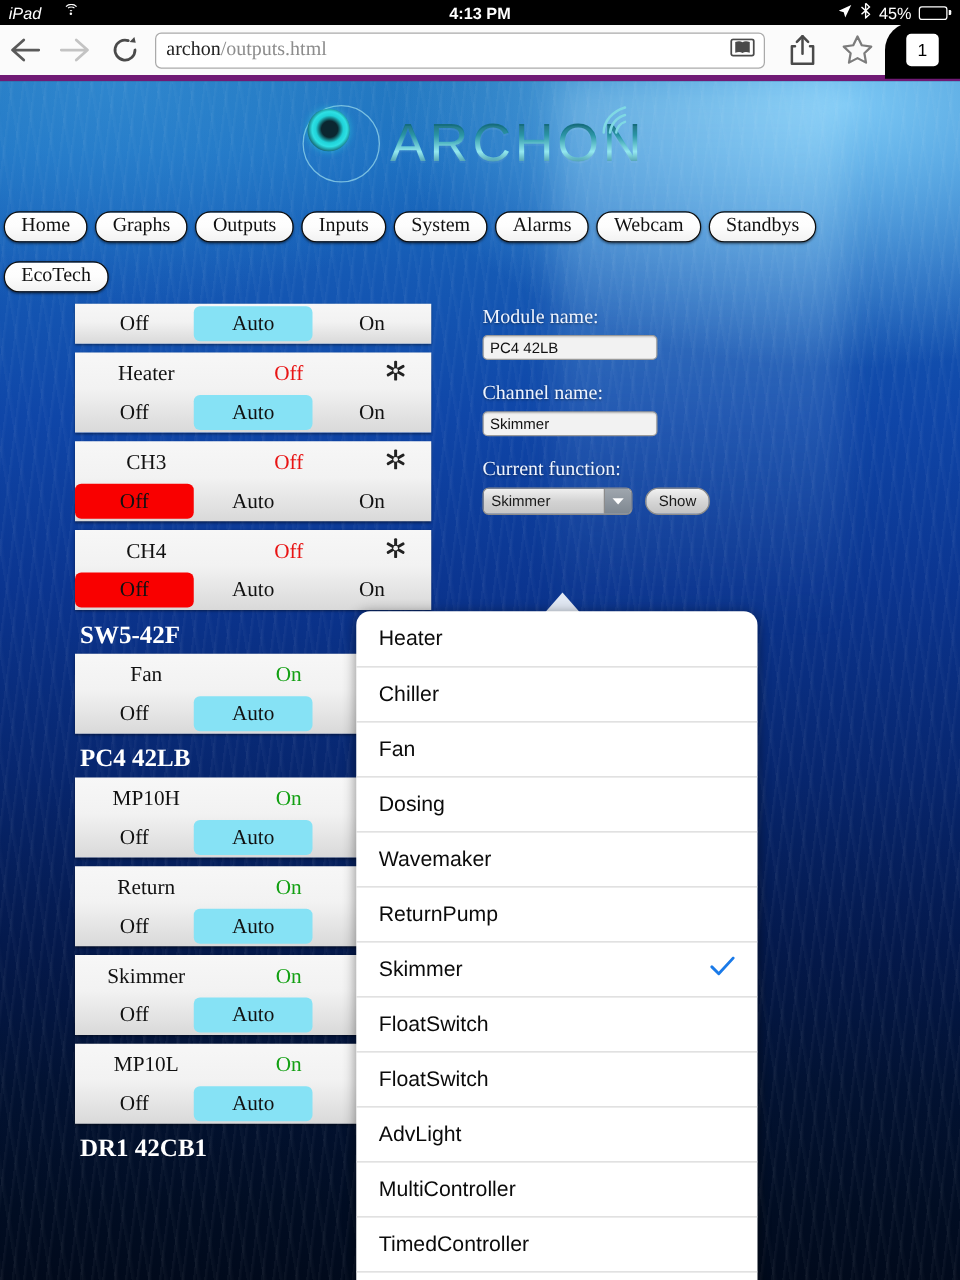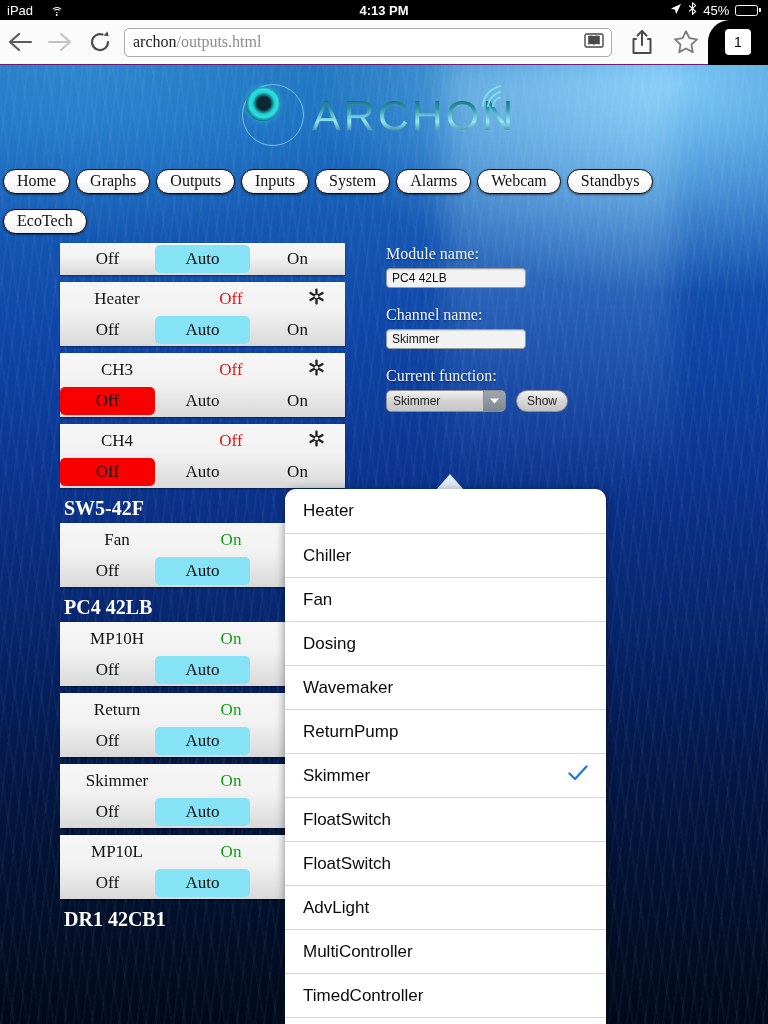--- a/index.html
+++ b/index.html
@@ -11,41 +11,41 @@
   }
 
   
   #status-bar {
     position: absolute; top: 0; left: 0;
     width: 768px; height: 20px;
     background: #000; color: #fff;
     font-size: 13px;
     display: flex; align-items: center;
   }
-  #status-left { position: absolute; left: 7px; display: flex; align-items: flex-end; gap: 17px; }
+  #status-left { position: absolute; left: 7px; display: flex; align-items: flex-start; gap: 17px; font-style: italic; }
   #status-center { position: absolute; left: 0; width: 768px; text-align: center; font-weight: bold; font-size: 13px; }
   #status-right { position: absolute; right: 7px; display: flex; align-items: center; gap: 6px; }
   .sb-text { font-size: 13px; letter-spacing: 0px; }
   .wifi-icon { display:inline-block; width: 13px; height: 11px; position: relative; }
   .wifi-icon i { position:absolute; border: 1.4px solid #fff; border-bottom-color: transparent; border-left-color: transparent; border-right-color: transparent; border-radius: 50%; left:50%; transform: translateX(-50%); }
   .wifi-icon i:nth-child(1){ width:13px; height:13px; top:0px; }
   .wifi-icon i:nth-child(2){ width:8px; height:8px; top:2.6px; }
   .wifi-icon i:nth-child(3){ width:3.4px; height:3.4px; top:5.4px; }
   .wifi-icon i:nth-child(4){ width:2.6px;height:2.6px; top:7.4px; background:#fff; border-radius:50%; border:none;}
   .battery { display:flex; align-items:center; }
   .batt-body { width: 23px; height: 11px; border: 1.3px solid #fff; border-radius: 2.5px; padding: 1.2px; }
   .batt-fill { height: 100%; background: #fff; border-radius: 1px; }
   .batt-cap { width: 1.8px; height: 4.5px; background: #fff; margin-left: 1px; border-radius: 0 1px 1px 0; }
 
   
   #browser-bar {
     position: absolute; top: 20px; left: 0;
     width: 768px; height: 45px;
     background: #fbfbfb;
-    border-bottom: 1px solid #701a75;
+    border-bottom: 5px solid #701a75;
     display: flex; align-items: center;
   }
   .nav-arrow { width: 40px; height: 45px; display:flex; align-items:center; justify-content:center; }
   .nav-arrow svg { display: block; }
   #url-field {
     flex: 1; height: 29px; margin: 0 8px 0 4px;
     background: #fff; border: 1px solid #aaa; border-radius: 5px;
     display: flex; align-items: center; padding: 0 8px;
     font-size: 15px; position: relative;
   }

